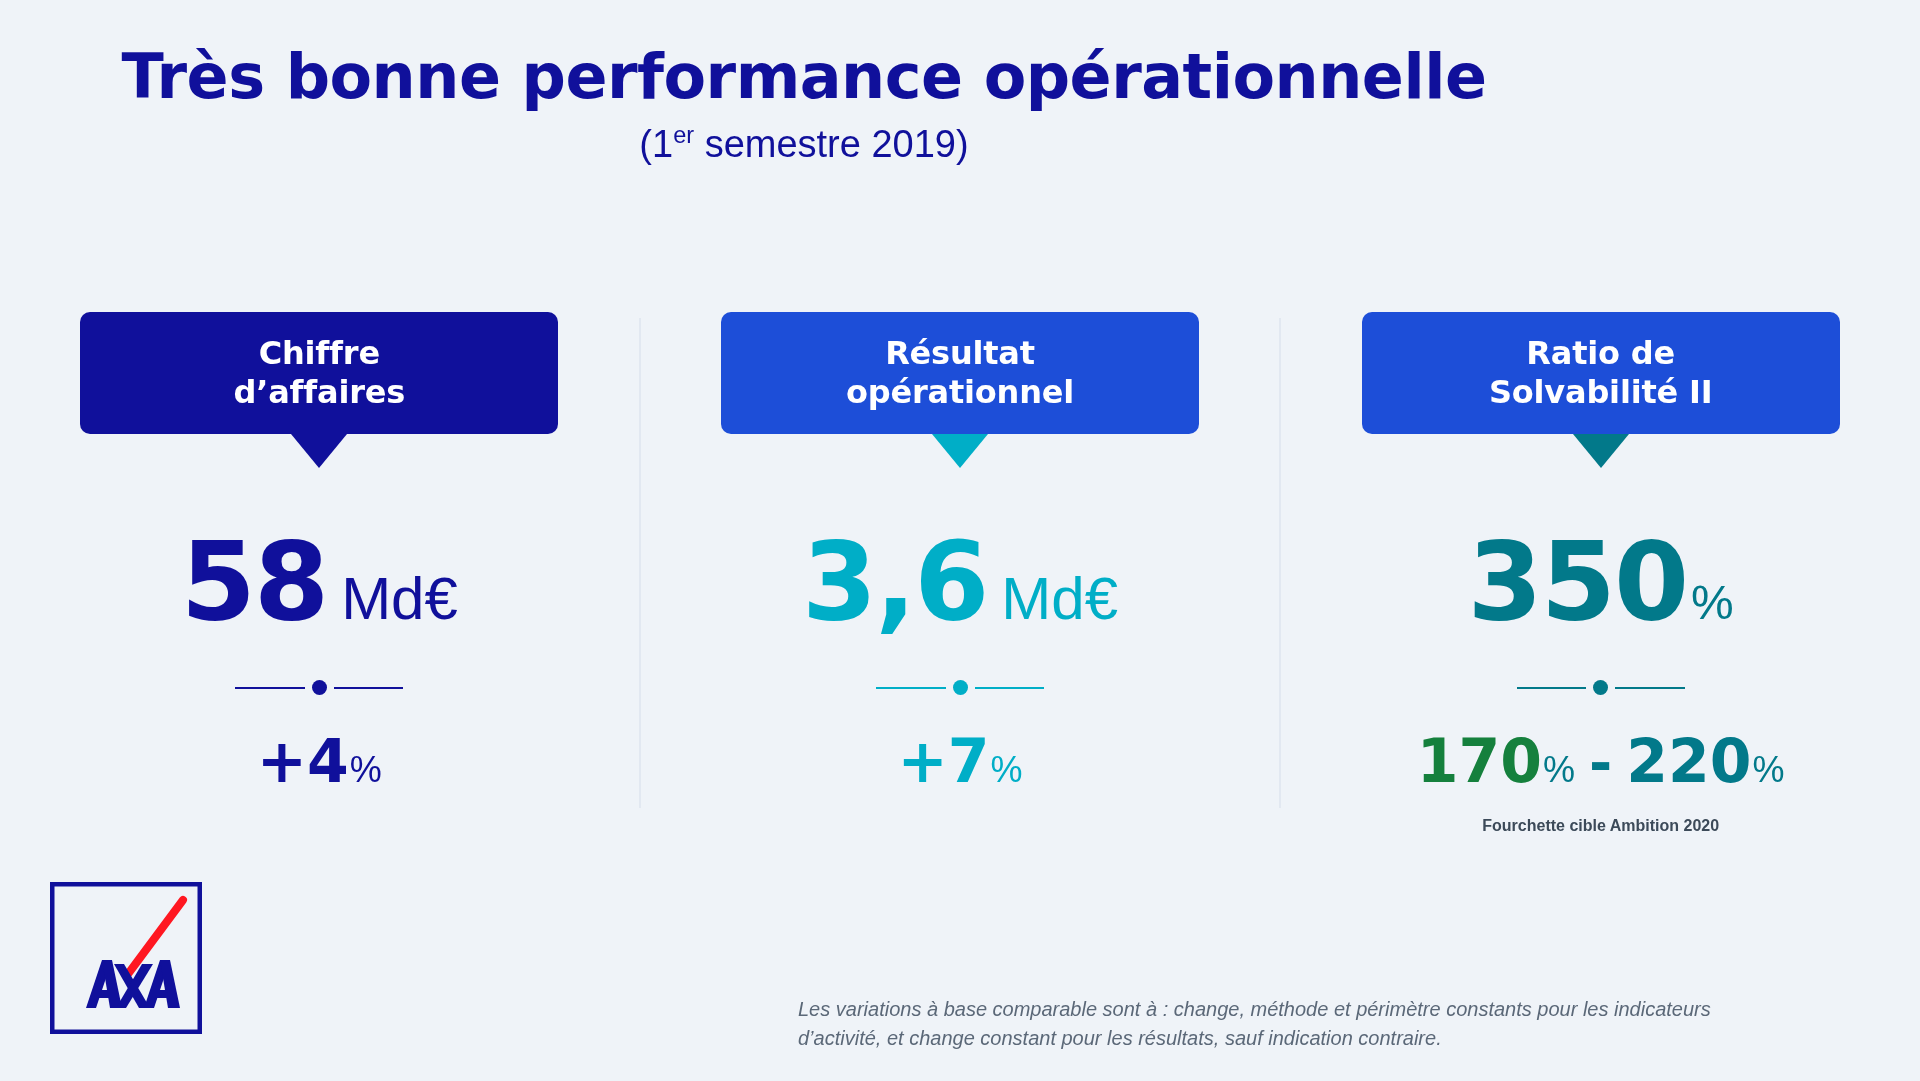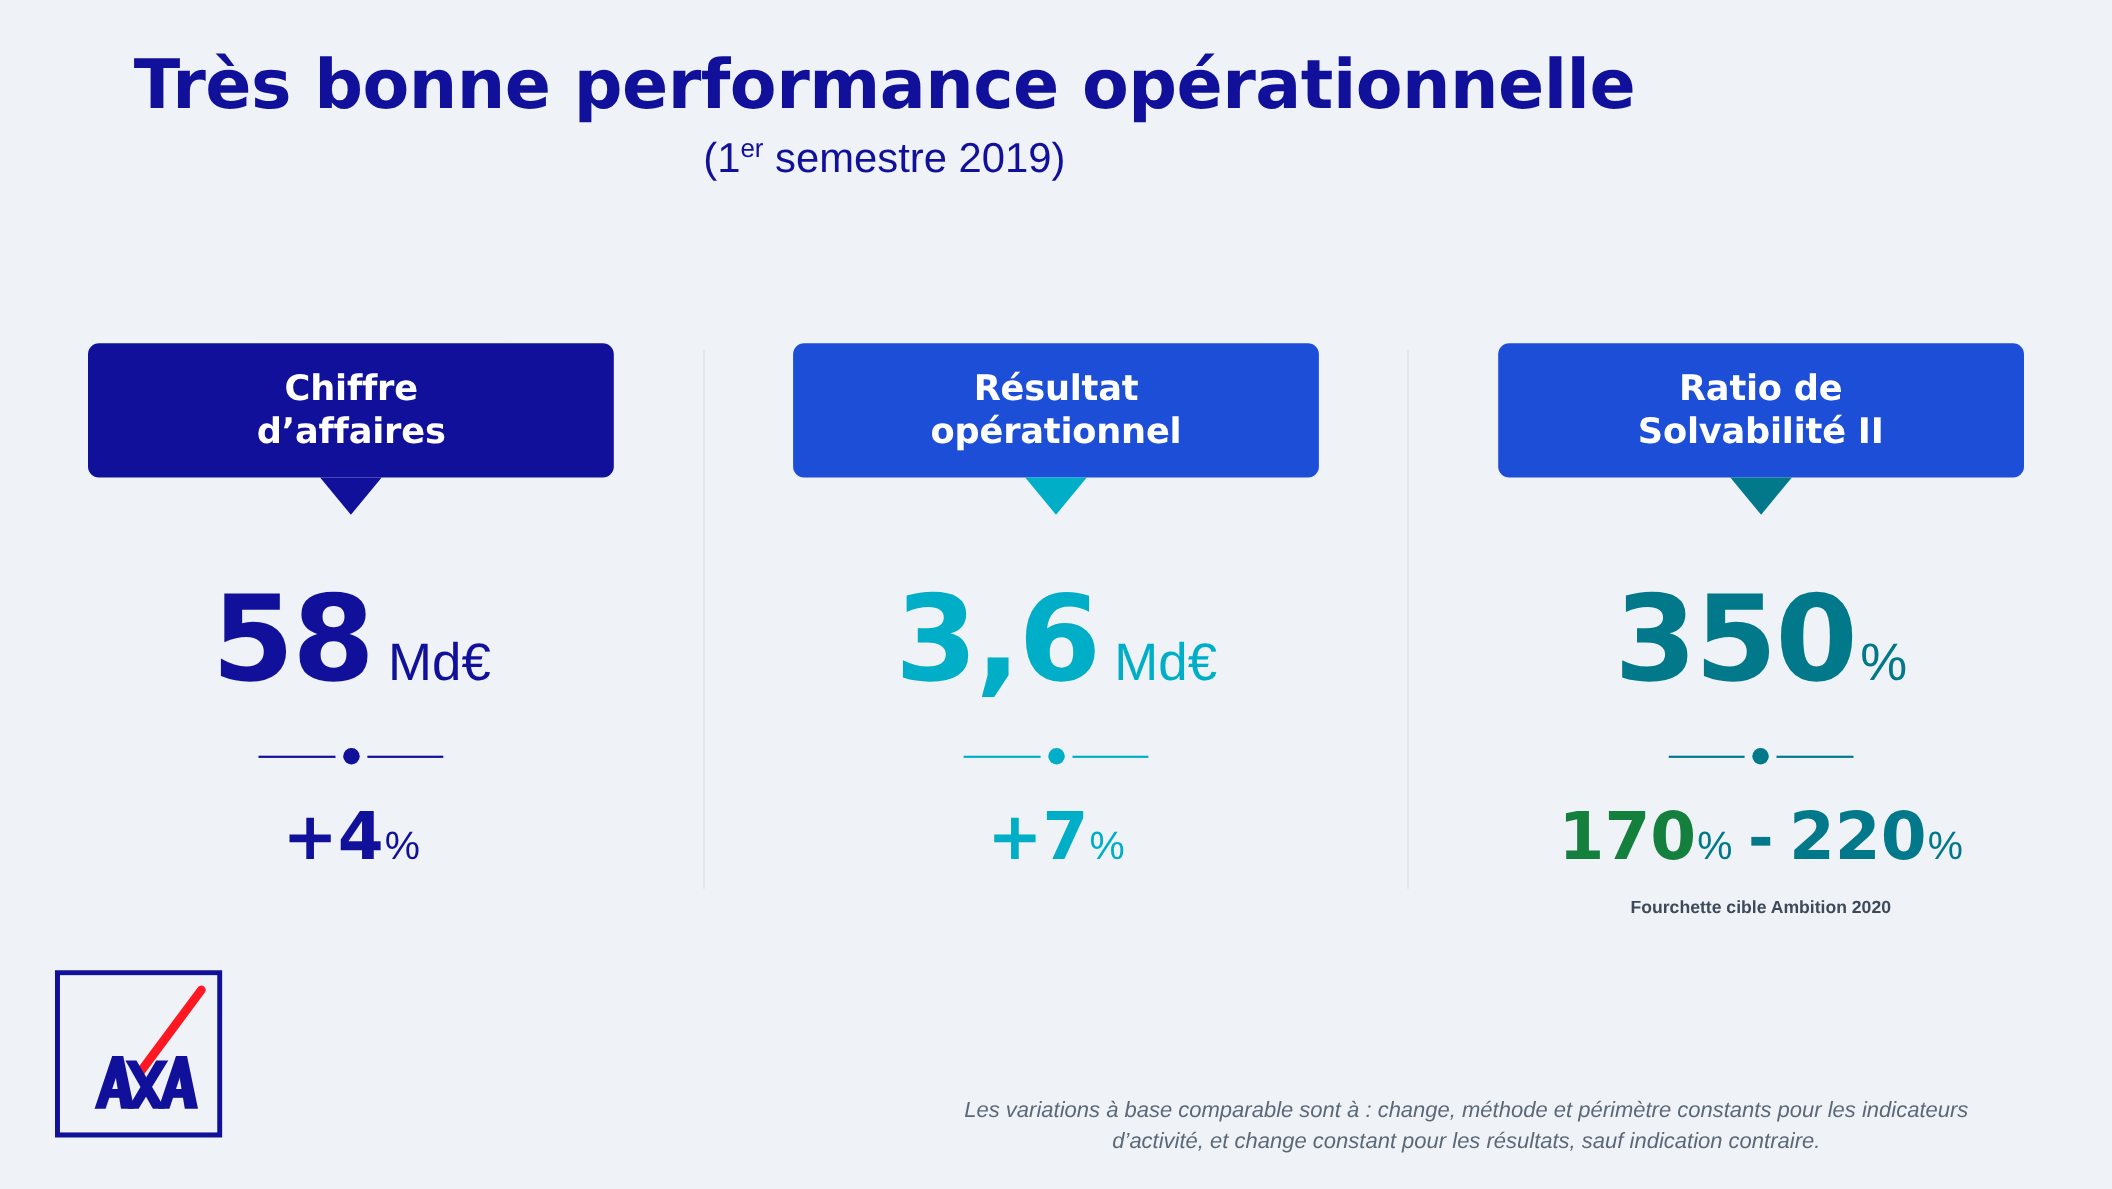--- a/index.html
+++ b/index.html
@@ -116,21 +116,21 @@
     white-space: nowrap;
   }
   .value-number {
     font-size: 108px;
     font-weight: bold;
     line-height: 1;
     font-family: "DejaVu Sans", sans-serif;
     letter-spacing: -2px;
   }
   .value-unit {
-    font-size: 48px;
+    font-size: 60px;
     font-weight: normal;
     margin-left: 14px;
     line-height: 1;
     font-family: "Liberation Sans", sans-serif;
   }
   .value-unit.pct {
     font-size: 48px;
     margin-left: 4px;
   }
 
@@ -196,21 +196,21 @@
     width: 152px;
     height: 152px;
   }
 
   
   .footnote {
     position: absolute;
     right: 52px;
     bottom: 28px;
     width: 1070px;
-    text-align: center;
+    text-align: left;
     font-style: italic;
     font-size: 20px;
     line-height: 1.45;
     color: #5b6878;
     font-family: "Liberation Sans", sans-serif;
   }
 </style>
 </head>
 <body>
 

